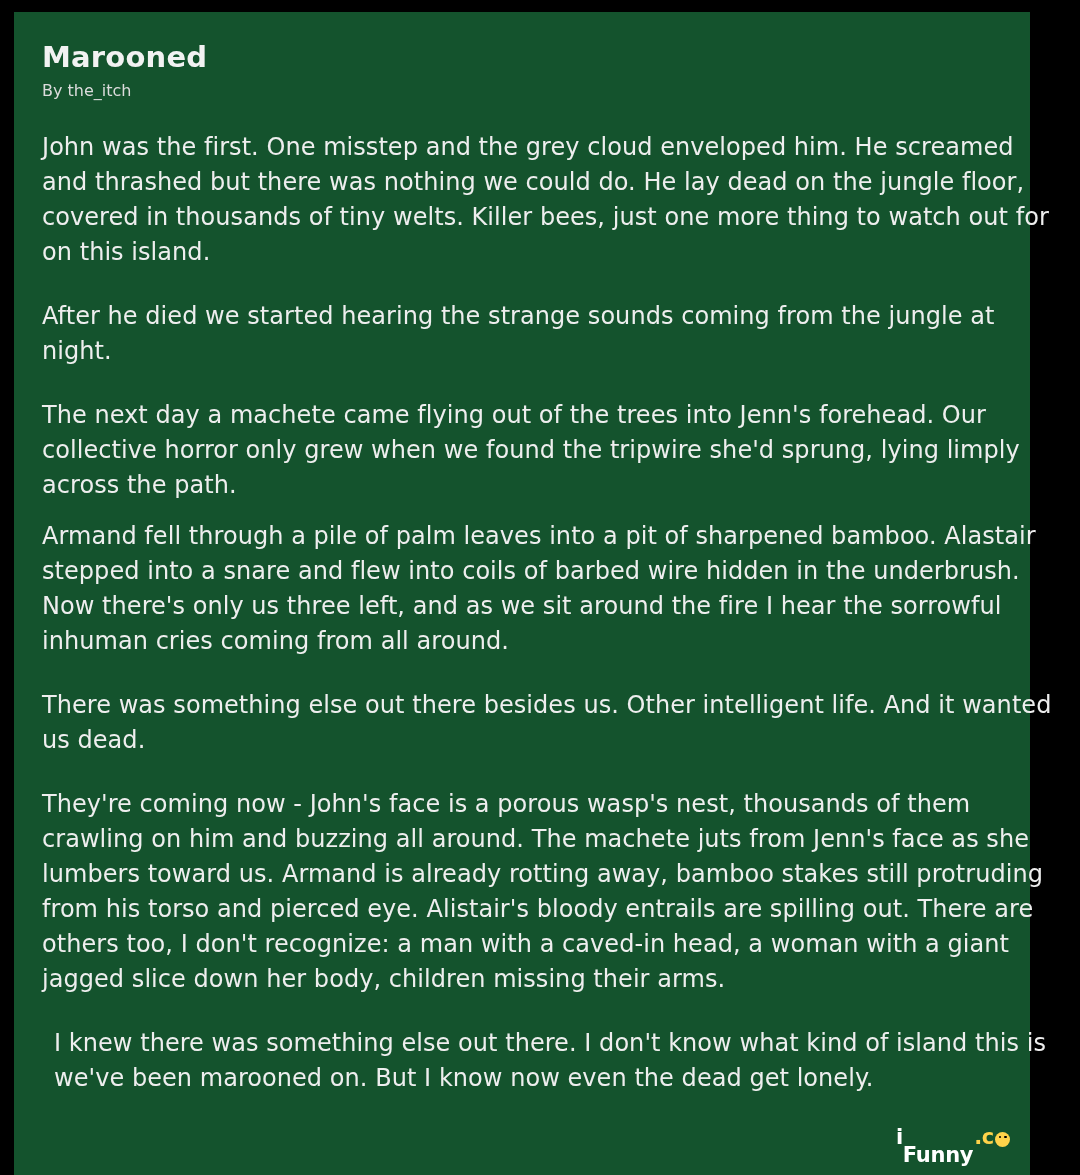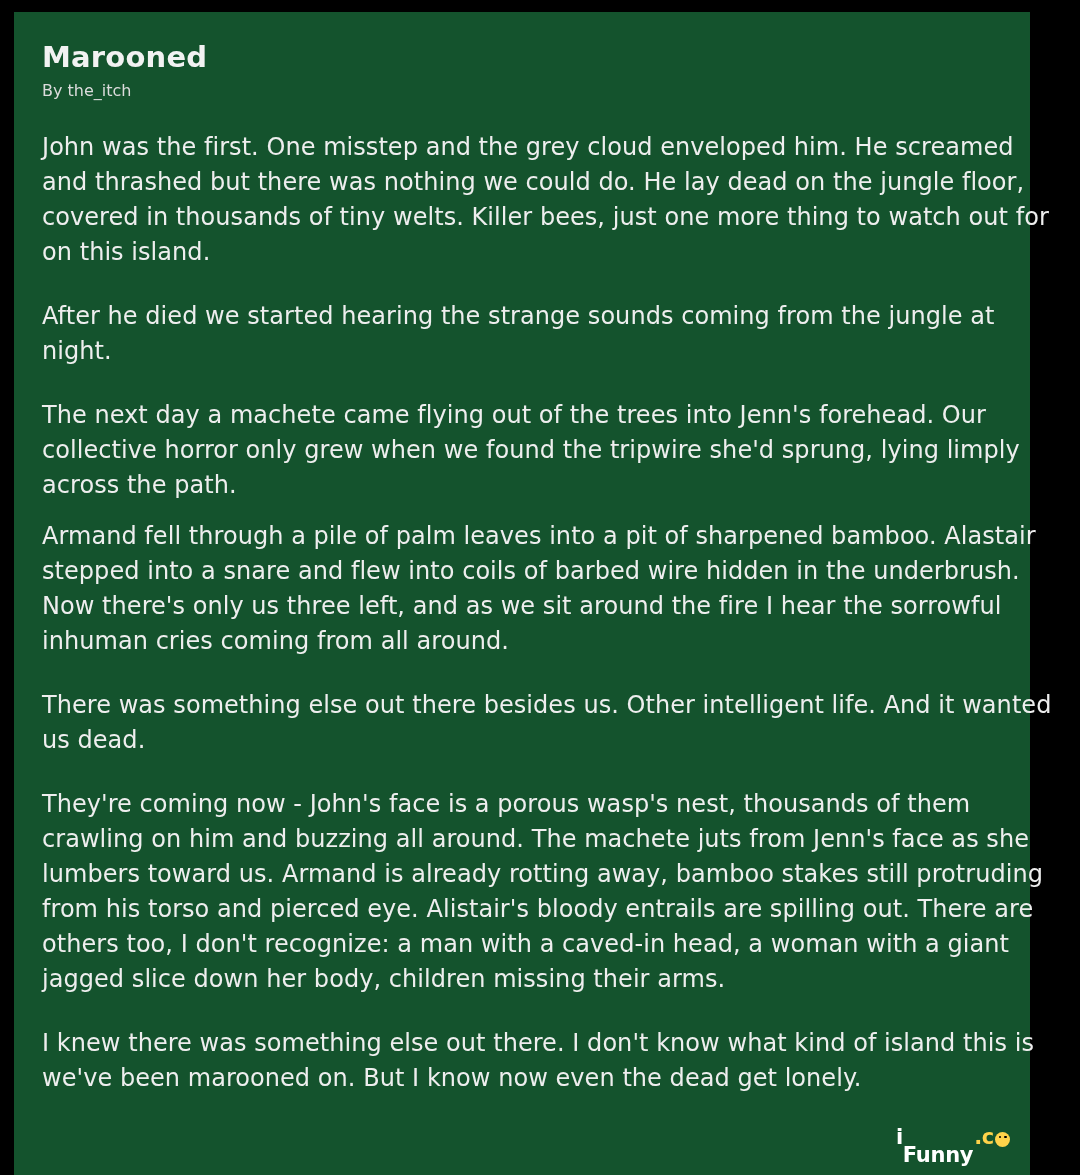--- a/index.html
+++ b/index.html
@@ -49,20 +49,21 @@
     line-height: 35px;
     color: #eeeeee;
     margin: 0 0 29px 0;
     letter-spacing: 0.05px;
   }
   .body-text p.tight {
     margin-bottom: 16px;
   }
   .body-text p:last-child {
     margin-bottom: 0;
+    margin-left: 12px;
   }
   .watermark {
     position: absolute;
     right: 20px;
     bottom: 8px;
     display: flex;
     align-items: center;
     font-family: "DejaVu Sans", sans-serif;
     font-size: 21px;
     font-weight: bold;

